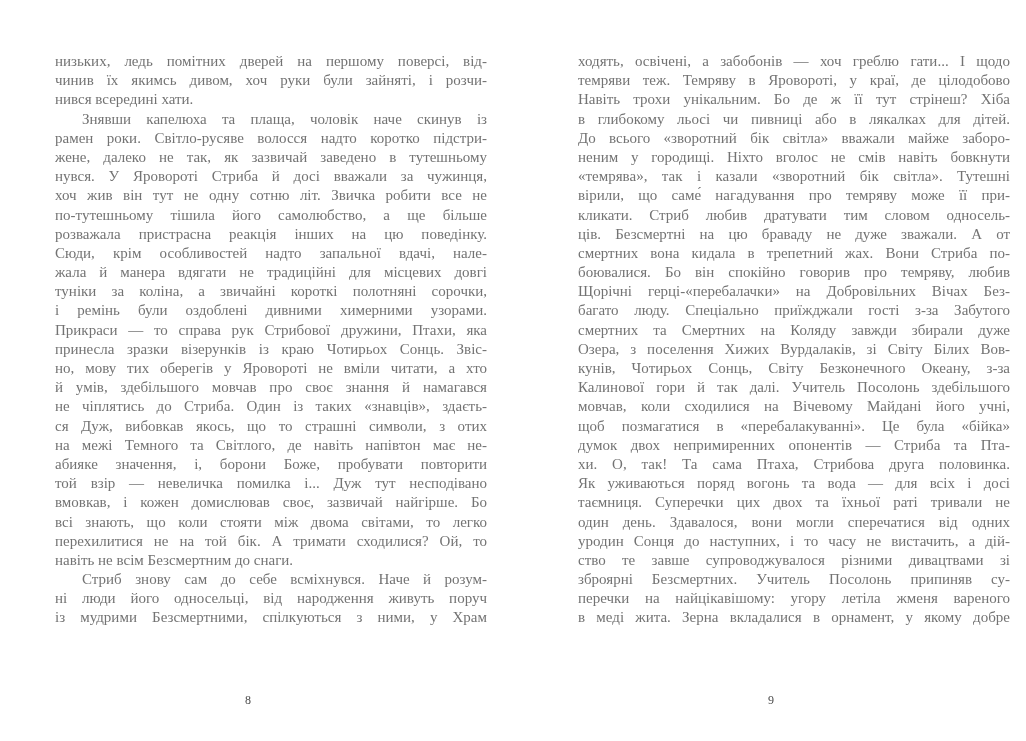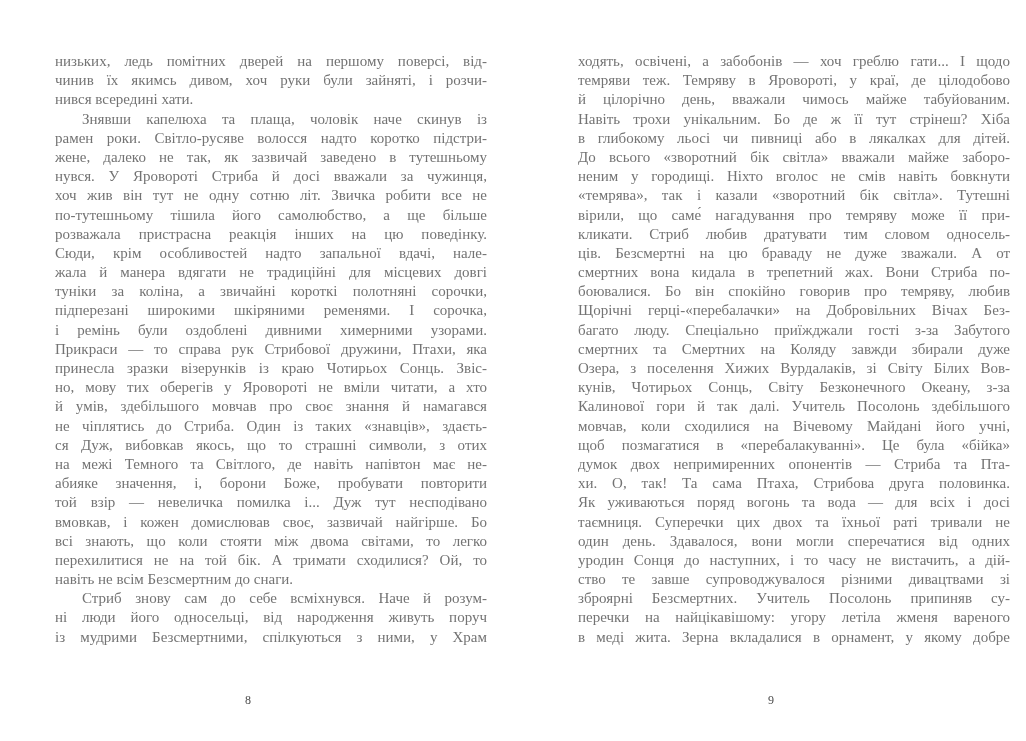--- a/index.html
+++ b/index.html
@@ -56,21 +56,20 @@
         <div class="line indent">Знявши капелюха та плаща, чоловік наче скинув із</div>
         <div class="line">рамен роки. Світло-русяве волосся надто коротко підстри-</div>
         <div class="line">жене, далеко не так, як зазвичай заведено в тутешньому</div>
         <div class="line">нувся. У Яровороті Стриба й досі вважали за чужинця,</div>
         <div class="line">хоч жив він тут не одну сотню літ. Звичка робити все не</div>
         <div class="line">по-тутешньому тішила його самолюбство, а ще більше</div>
         <div class="line">розважала пристрасна реакція інших на цю поведінку.</div>
         <div class="line">Сюди, крім особливостей надто запальної вдачі, нале-</div>
         <div class="line">жала й манера вдягати не традиційні для місцевих довгі</div>
         <div class="line">туніки за коліна, а звичайні короткі полотняні сорочки,</div>
-        <div class="line">підперезані широкими шкіряними ременями. І сорочка,</div>
         <div class="line">і ремінь були оздоблені дивними химерними узорами.</div>
         <div class="line">Прикраси — то справа рук Стрибової дружини, Птахи, яка</div>
         <div class="line">принесла зразки візерунків із краю Чотирьох Сонць. Звіс-</div>
         <div class="line">но, мову тих оберегів у Яровороті не вміли читати, а хто</div>
         <div class="line">й умів, здебільшого мовчав про своє знання й намагався</div>
         <div class="line">не чіплятись до Стриба. Один із таких «знавців», здаєть-</div>
         <div class="line">ся Дуж, вибовкав якось, що то страшні символи, з отих</div>
         <div class="line">на межі Темного та Світлого, де навіть напівтон має не-</div>
         <div class="line">абияке значення, і, борони Боже, пробувати повторити</div>
         <div class="line">той взір — невеличка помилка і... Дуж тут несподівано</div>
@@ -82,21 +81,20 @@
         <div class="line">ні люди його односельці, від народження живуть поруч</div>
         <div class="line">із мудрими Безсмертними, спілкуються з ними, у Храм</div>
       </div>
     <div class="page-number left">8</div>
   </section>
 
   <section>
     <div class="text-block right">
         <div class="line">ходять, освічені, а забобонів — хоч греблю гати... І щодо</div>
         <div class="line">темряви теж. Темряву в Яровороті, у краї, де цілодобово</div>
-        <div class="line">й цілорічно день, вважали чимось майже табуйованим.</div>
         <div class="line">Навіть трохи унікальним. Бо де ж її тут стрінеш? Хіба</div>
         <div class="line">в глибокому льосі чи пивниці або в лякалках для дітей.</div>
         <div class="line">До всього «зворотний бік світла» вважали майже заборо-</div>
         <div class="line">неним у городищі. Ніхто вголос не смів навіть бовкнути</div>
         <div class="line">«темрява», так і казали «зворотний бік світла». Тутешні</div>
         <div class="line">вірили, що саме́ нагадування про темряву може її при-</div>
         <div class="line">кликати. Стриб любив дратувати тим словом односель-</div>
         <div class="line">ців. Безсмертні на цю браваду не дуже зважали. А от</div>
         <div class="line">смертних вона кидала в трепетний жах. Вони Стриба по-</div>
         <div class="line">боювалися. Бо він спокійно говорив про темряву, любив</div>

